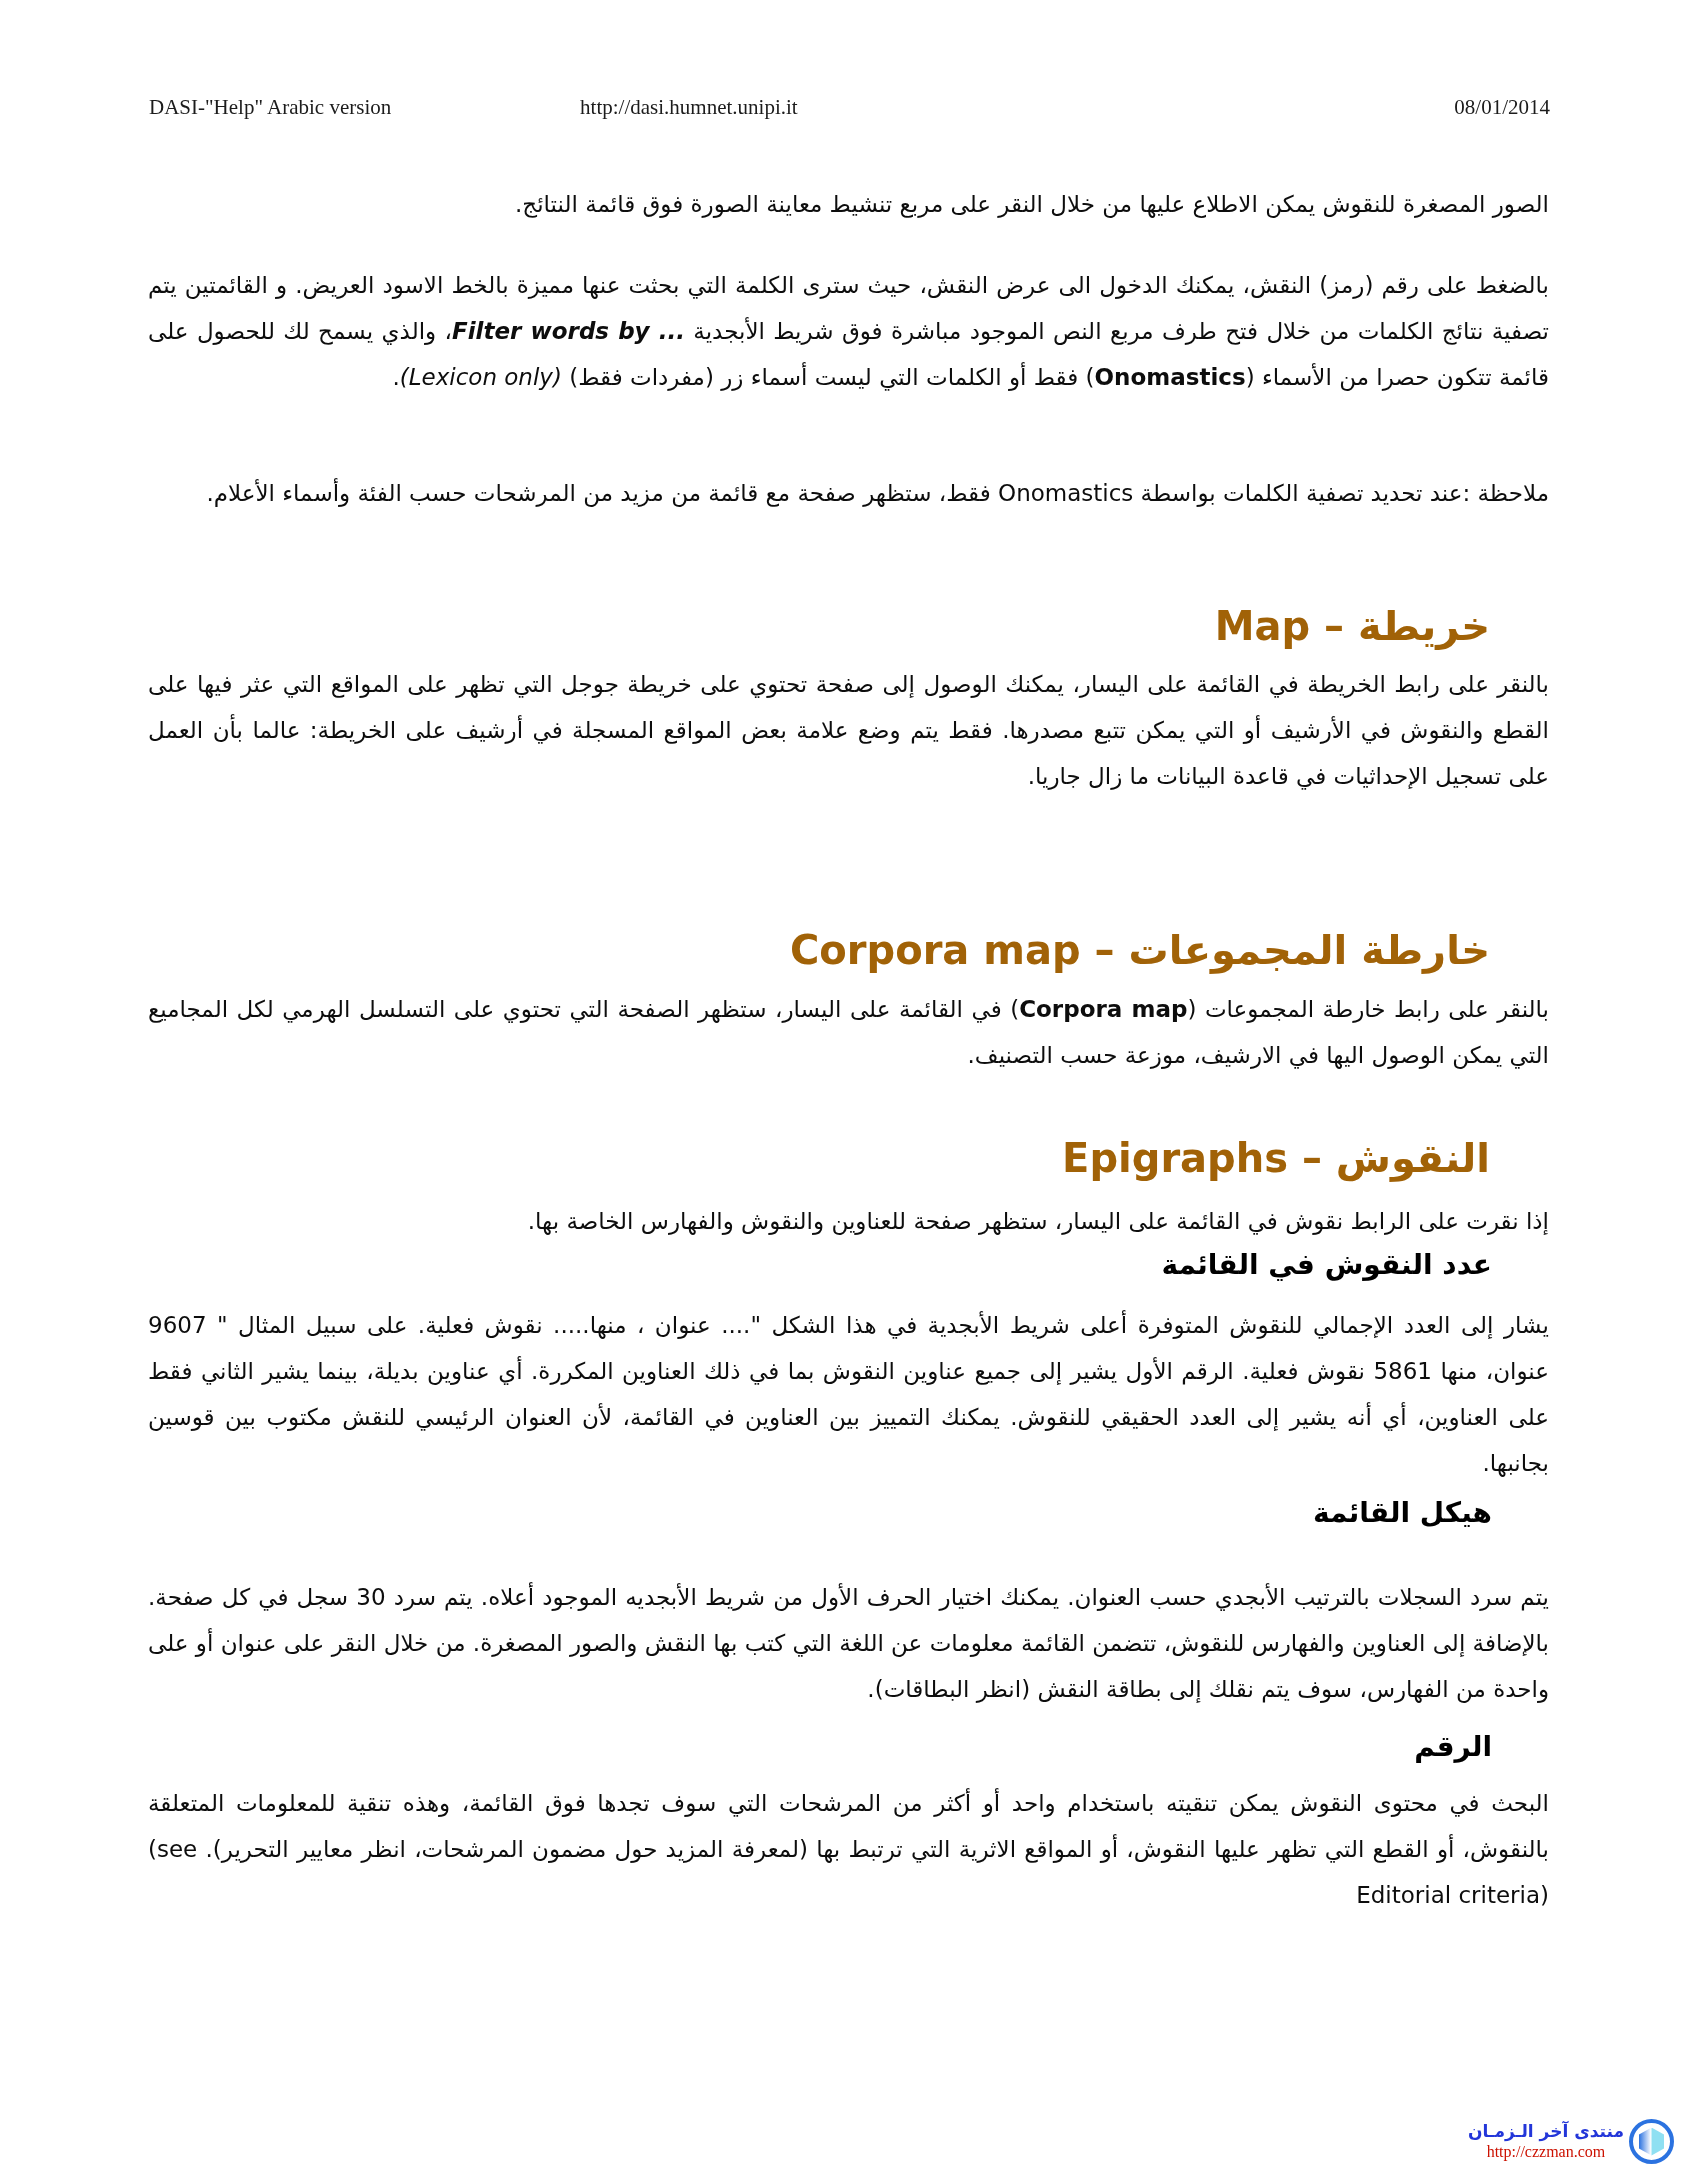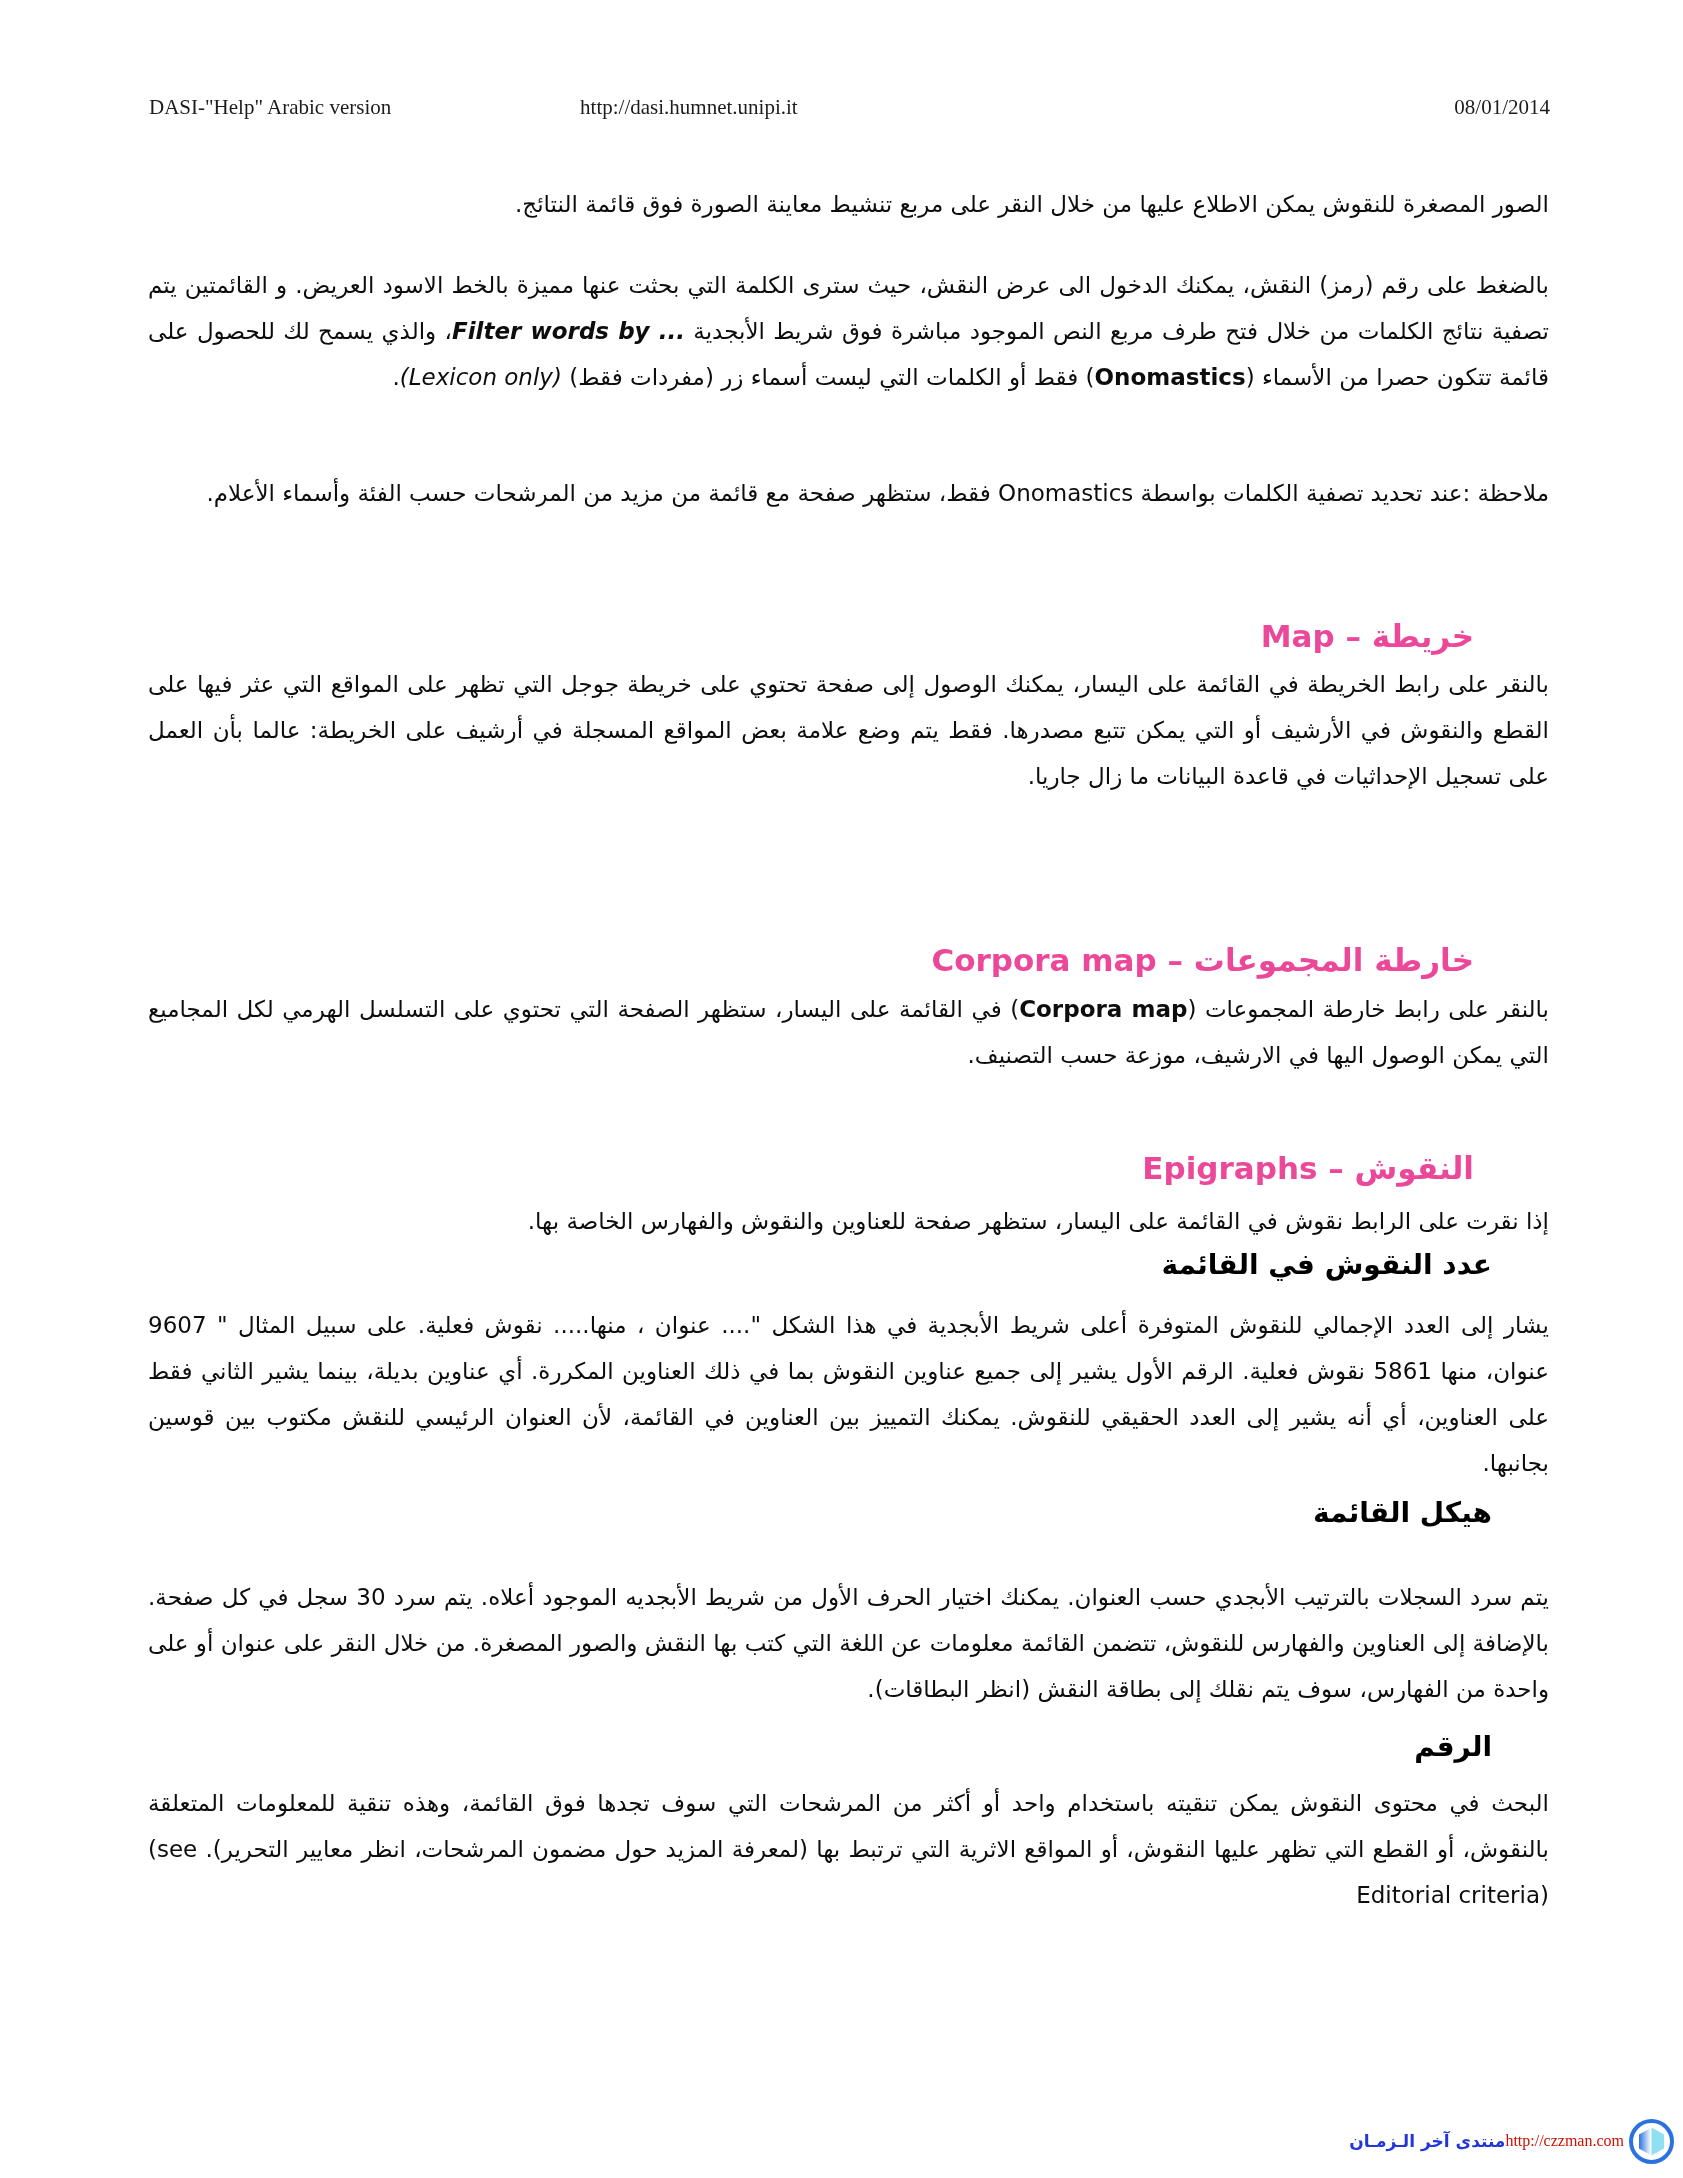--- a/index.html
+++ b/index.html
@@ -8,32 +8,32 @@
   
   .hdr{position:absolute;top:95px;left:149px;width:1401px;display:flex;
        font-family:"Liberation Serif",serif;font-size:21px;color:#1c1c1c;}
   .hdr .hl{flex:1;text-align:left;}
   .hdr .hc{flex:1.25;text-align:left;}
   .hdr .hr{flex:1;text-align:right;}
   
   .blk{position:absolute;right:134px;width:1401px;margin:0;direction:rtl;
        text-align:justify;font-size:23px;line-height:46px;color:#0d0d0d;}
   
-  .head1{position:absolute;right:193px;margin:16px;direction:rtl;white-space:nowrap;
-         font-size:31px;font-weight:bold;color:#ec4899;line-height:1.25;}
+  .head1{position:absolute;right:193px;margin:0;direction:rtl;white-space:nowrap;
+         font-size:40px;font-weight:bold;color:#a16207;line-height:1.25;}
   
   .sub{position:absolute;right:191px;margin:0;direction:rtl;white-space:nowrap;
        font-size:28px;font-weight:bold;color:#000;line-height:40px;}
   .lat{font-family:"DejaVu Sans",sans-serif;}
   .b{font-weight:bold;}
   .i{font-style:italic;}
   .link{color:#35719D;}
   
   .wm{position:absolute;top:2119px;right:9px;display:flex;align-items:center;gap:5px;direction:ltr;}
-  .wm-txt{display:flex;flex-direction:row;align-items:center;line-height:1.3;}
+  .wm-txt{display:flex;flex-direction:column;align-items:center;line-height:1.3;}
   .wm-title{font-size:17px;font-weight:bold;color:#2336D9;direction:rtl;white-space:nowrap;}
   .wm-url{font-size:16px;font-weight:normal;color:#CC1100;font-family:"Liberation Serif",serif;white-space:nowrap;}
   .wm-logo{width:45px;height:45px;border-radius:50%;border:4px solid #2B72E0;background:#fff;
            display:flex;align-items:center;justify-content:center;box-sizing:border-box;flex:0 0 auto;}
   .hex{width:25px;height:28px;
        background:linear-gradient(90deg,#2B72E0 0%,#ffffff 48%,#8FE0F2 52%);
        clip-path:polygon(50% 0,100% 25%,100% 75%,50% 100%,0 75%,0 25%);}
 </style>
 </head>
 <body>

